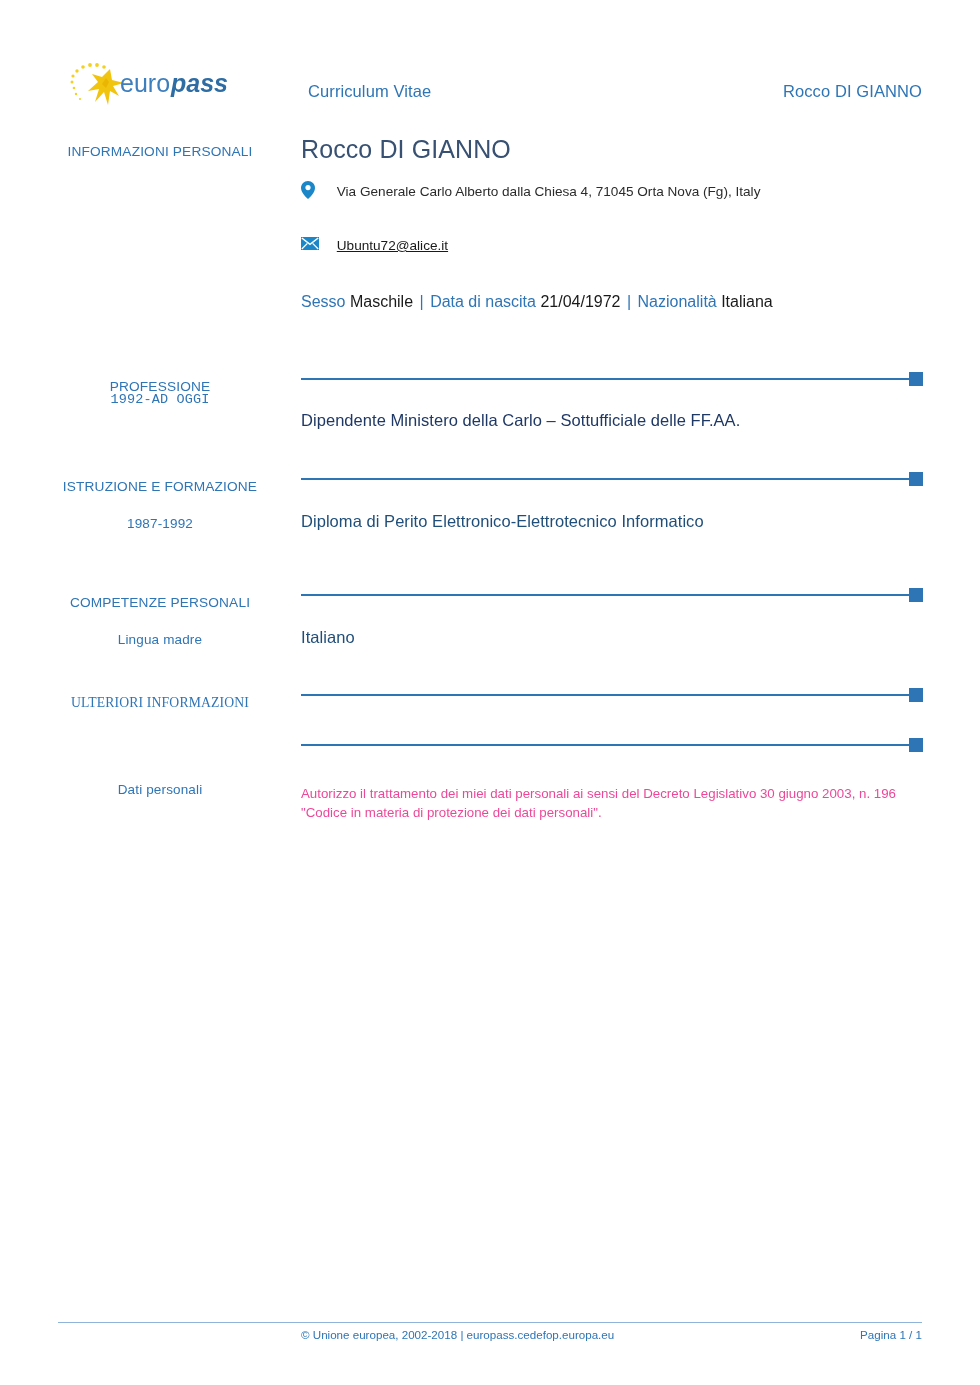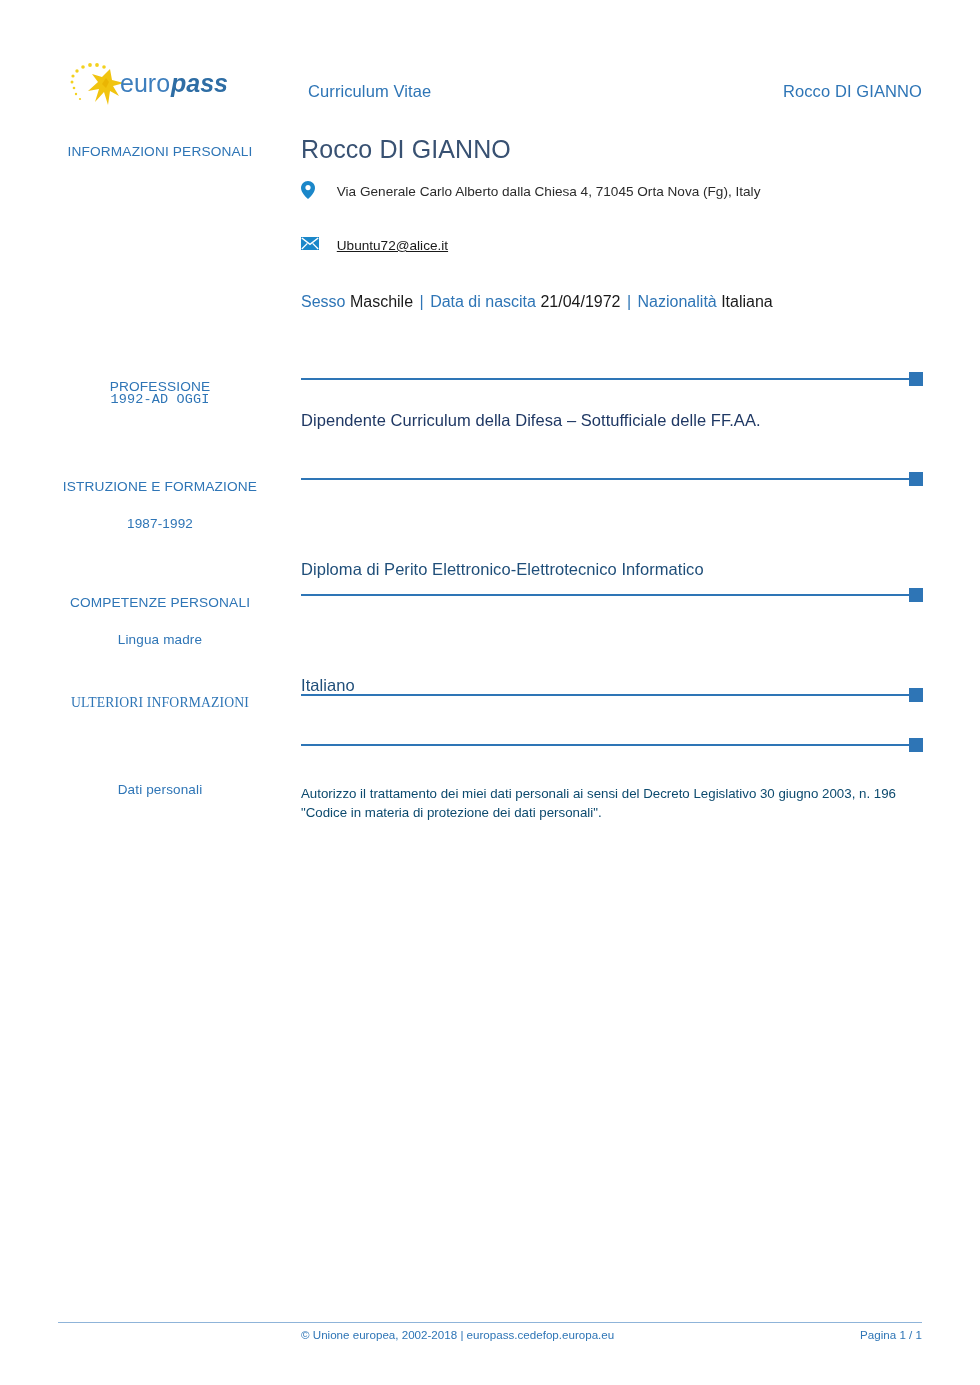--- a/index.html
+++ b/index.html
@@ -148,30 +148,29 @@
   
   .entry-title {
     position: absolute;
     left: 301px;
     font-size: 16.5px;
     color: #1f3864;
     letter-spacing: 0.05px;
   }
   .entry-title.blue {
     color: #1f4e79;
-    margin-top: 48px;
   }
 
   .dp-text {
     position: absolute;
     left: 301px;
     top: 785px;
     width: 625px;
     font-size: 13.3px;
-    color: #0c4a6e;
+    color: #ec4899;
     line-height: 1.42;
   }
 
   
   .footer-rule {
     position: absolute;
     left: 58px;
     top: 1322px;
     width: 864px;
     height: 1px;
@@ -269,21 +268,21 @@
     <span class="mlabel">Nazionalità</span>
     <span>Italiana</span>
   </div>
 
   <div class="label-col caps" style="top:378px;">PROFESSIONE</div>
   <div class="divider" style="top:372px;">
     <span class="dline"></span>
     <span class="dsquare"></span>
   </div>
   <div class="label-col" style="top:392px;font-family:Liberation Mono, monospace;">1992-AD OGGI</div>
-  <div class="entry-title" style="top:411px;">Dipendente Curriculum della Difesa – Sottufficiale delle FF.AA.</div>
+  <div class="entry-title" style="top:411px;">Dipendente Ministero della Carlo – Sottufficiale delle FF.AA.</div>
 
   <div class="label-col caps" style="top:478px;">ISTRUZIONE E FORMAZIONE</div>
   <div class="divider" style="top:472px;">
     <span class="dline"></span>
     <span class="dsquare"></span>
   </div>
   <div class="label-col" style="top:516px;">1987-1992</div>
   <div class="entry-title blue" style="top:512px;">Diploma di Perito Elettronico-Elettrotecnico Informatico</div>
 
   <div class="label-col caps" style="top:594px;">COMPETENZE PERSONALI</div>

